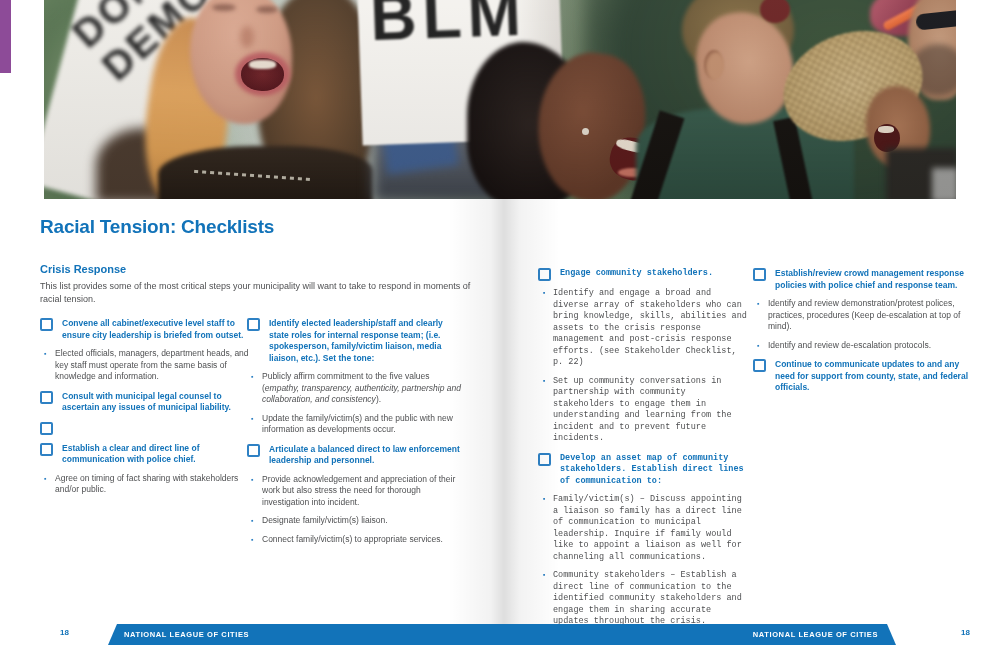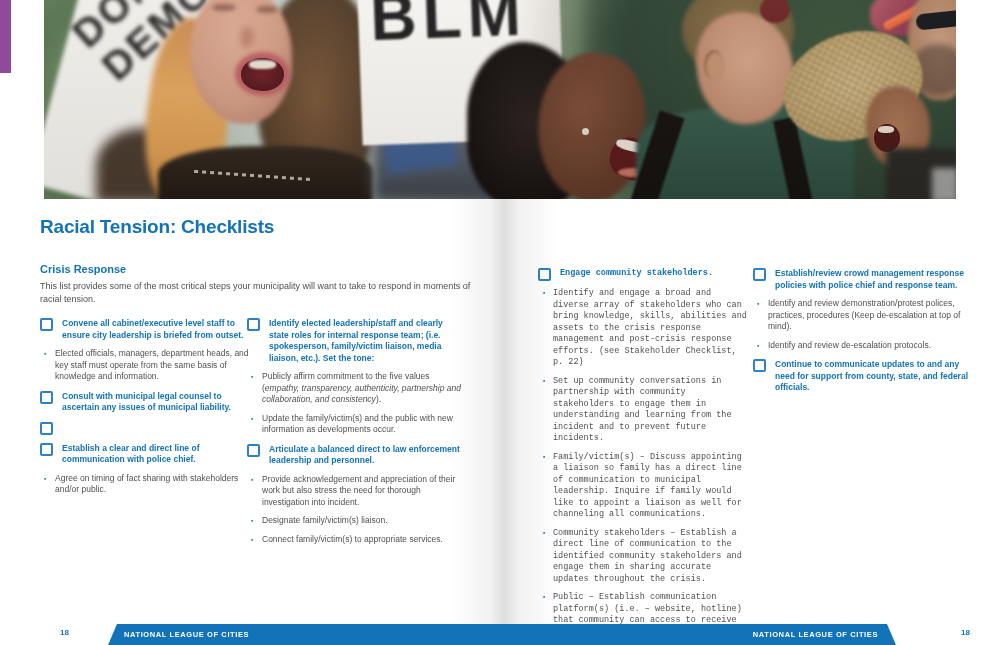--- a/index.html
+++ b/index.html
@@ -249,20 +249,24 @@
         <span class="txt"><span>Engage community stakeholders.</span></span>
       </div>
       <div class="block bullet">
         <span class="bullet-marker">▪</span>
         <span class="txt"><span>Identify and engage a broad and diverse array of stakeholders who can bring knowledge, skills, abilities and assets to the crisis response management and post-crisis response efforts. (see Stakeholder Checklist, p. 22)</span></span>
       </div>
       <div class="block bullet">
         <span class="bullet-marker">▪</span>
         <span class="txt"><span>Set up community conversations in partnership with community stakeholders to engage them in understanding and learning from the incident and to prevent future incidents.</span></span>
       </div>
+      <div class="block check">
+        <span class="cbox"></span>
+        <span class="txt"><span>Develop an asset map of community stakeholders. Establish direct lines of communication to:</span></span>
+      </div>
       <div class="block bullet">
         <span class="bullet-marker">▪</span>
         <span class="txt"><span>Family/victim(s) – Discuss appointing a liaison so family has a direct line of communication to municipal leadership. Inquire if family would like to appoint a liaison as well for channeling all communications.</span></span>
       </div>
       <div class="block bullet">
         <span class="bullet-marker">▪</span>
         <span class="txt"><span>Community stakeholders – Establish a direct line of communication to the identified community stakeholders and engage them in sharing accurate updates throughout the crisis.</span></span>
       </div>
       <div class="block bullet">
         <span class="bullet-marker">▪</span>

